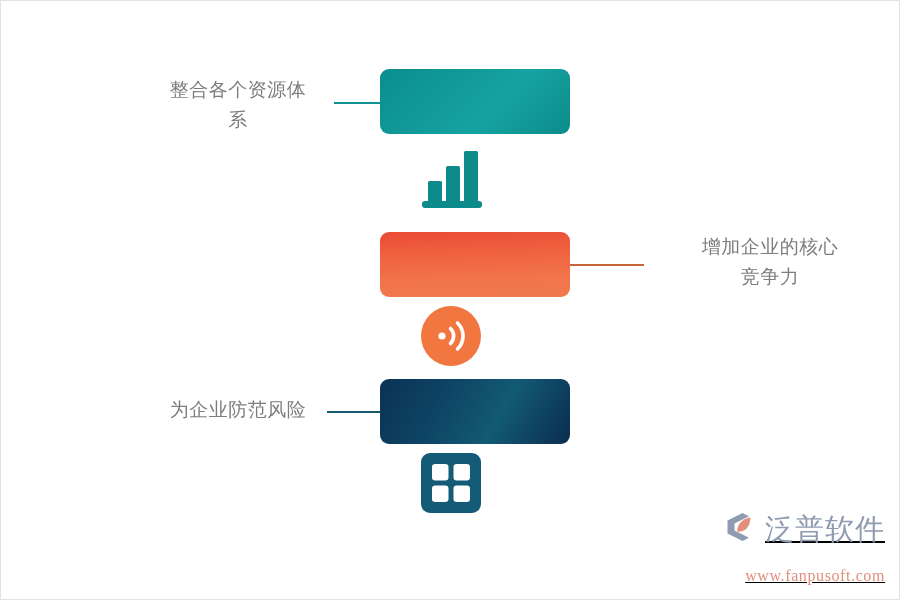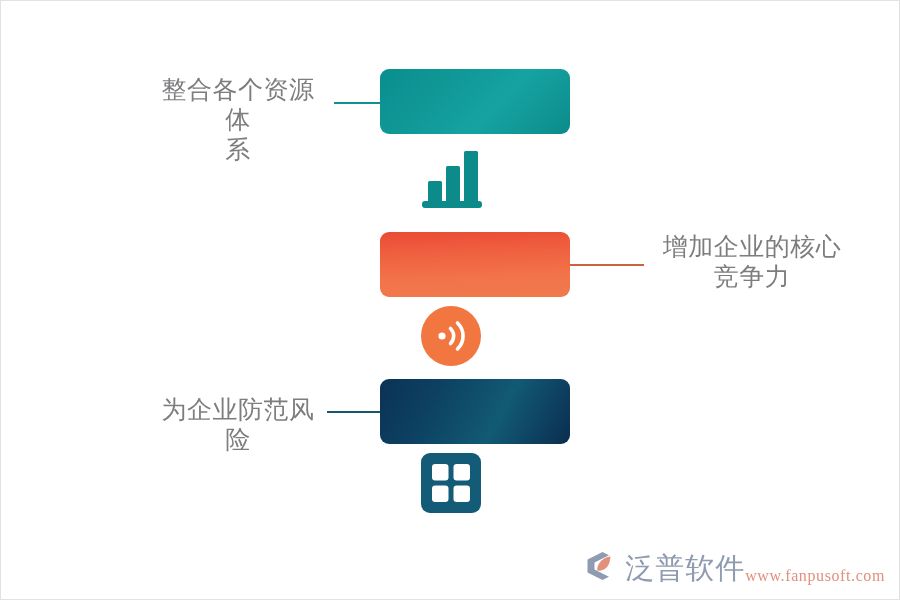--- a/index.html
+++ b/index.html
@@ -21,31 +21,31 @@
     box-sizing: border-box;
     border: 1px solid #e2e2e2;
     background: #ffffff;
     overflow: hidden;
   }
 
   
   .label {
     position: absolute;
     color: #7d7d80;
-    font-size: 25px;
+    font-size: 19px;
     line-height: 30px;
     letter-spacing: 0.5px;
     text-align: center;
     white-space: pre-line;
   }
   .label-left  { text-align: center; }
   .label-right { text-align: center; }
 
   #label-1 { left: 148px; top: 74px;  width: 178px; }
-  #label-2 { left: 658px; top: 231px; width: 186px; text-align: center; }
+  #label-2 { left: 676px; top: 231px; width: 186px; text-align: center; }
   #label-3 { left: 148px; top: 394px; width: 178px; }
 
   
   .connector {
     position: absolute;
     height: 2px;
   }
   #connector-1 { left: 333px; top: 101px; width: 48px;  background: #0f9091; }
   #connector-2 { left: 567px; top: 263px; width: 76px;  background: #c9643c; }
   #connector-3 { left: 326px; top: 410px; width: 56px;  background: #14576f; }
@@ -98,22 +98,23 @@
   #icon-chart { top: 143px; }
   #icon-signal { top: 303px; }
   #icon-grid  { top: 450px; }
 
   
   #logo {
     position: absolute;
     right: 14px;
     bottom: 14px;
     display: flex;
-    flex-direction: row;
+    flex-direction: column;
     align-items: flex-end;
+    text-decoration: underline;
   }
   #logo-top {
     display: flex;
     align-items: center;
     gap: 6px;
   }
   #logo-name {
     font-size: 29px;
     color: #8f9bb0;
     letter-spacing: 1px;

